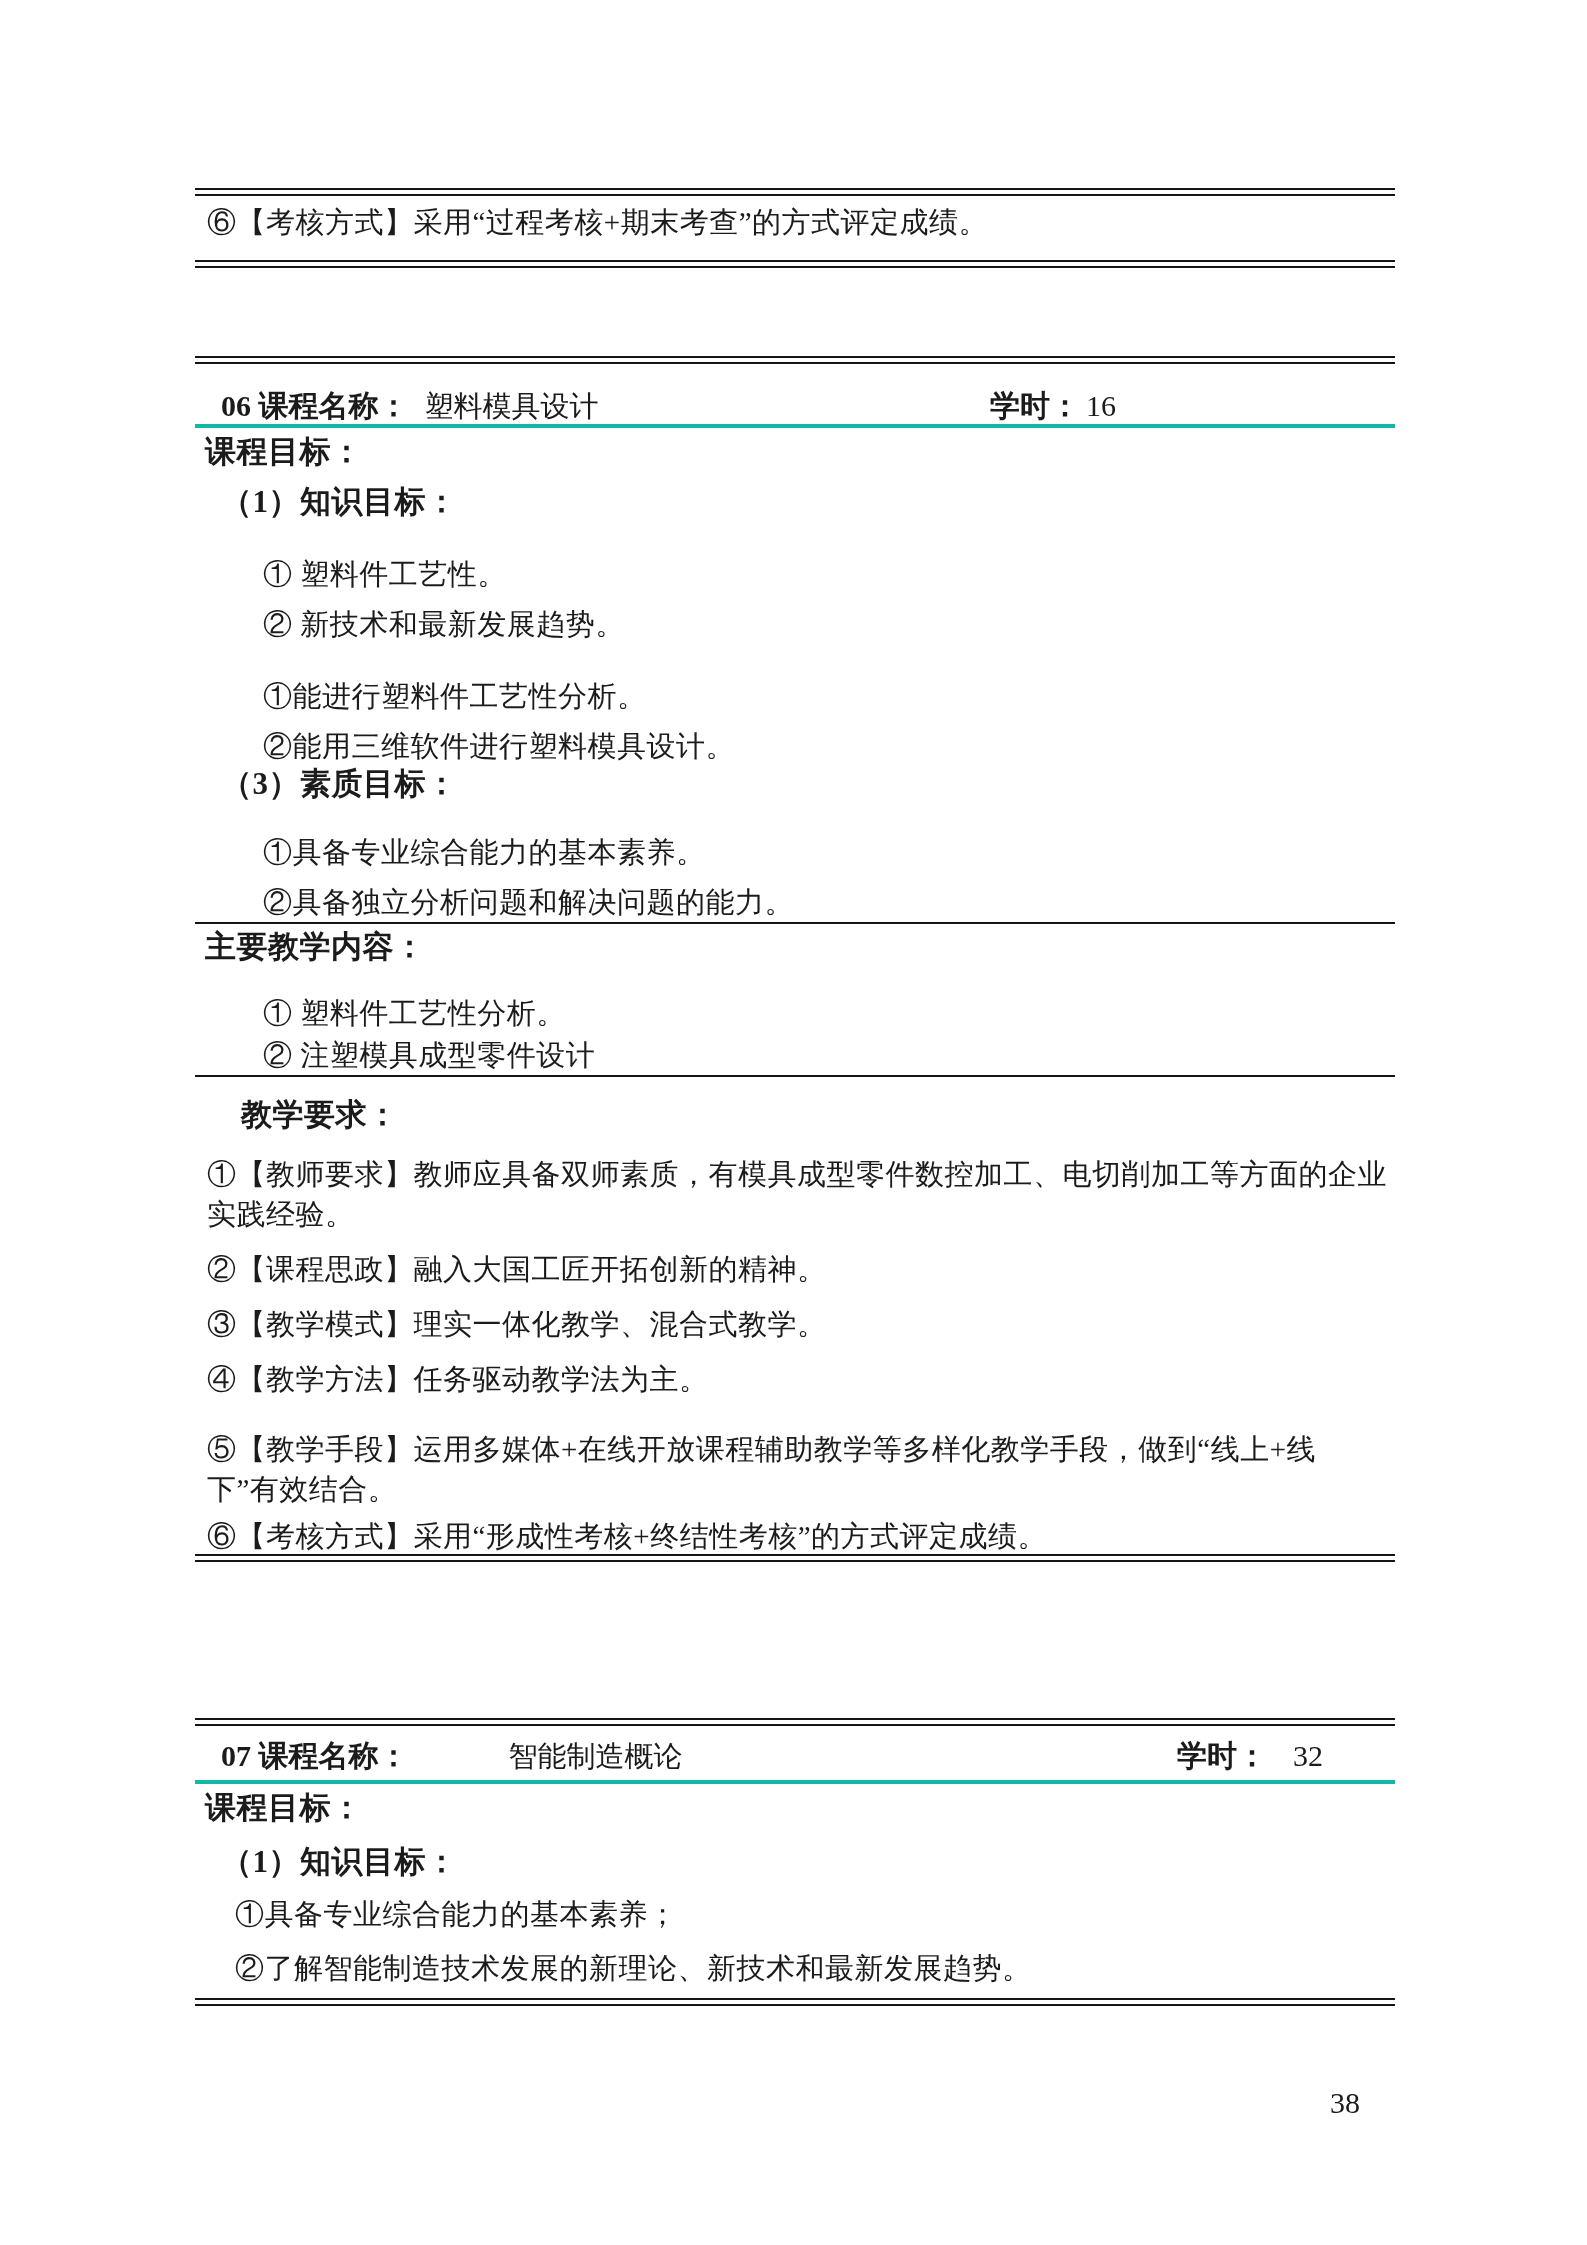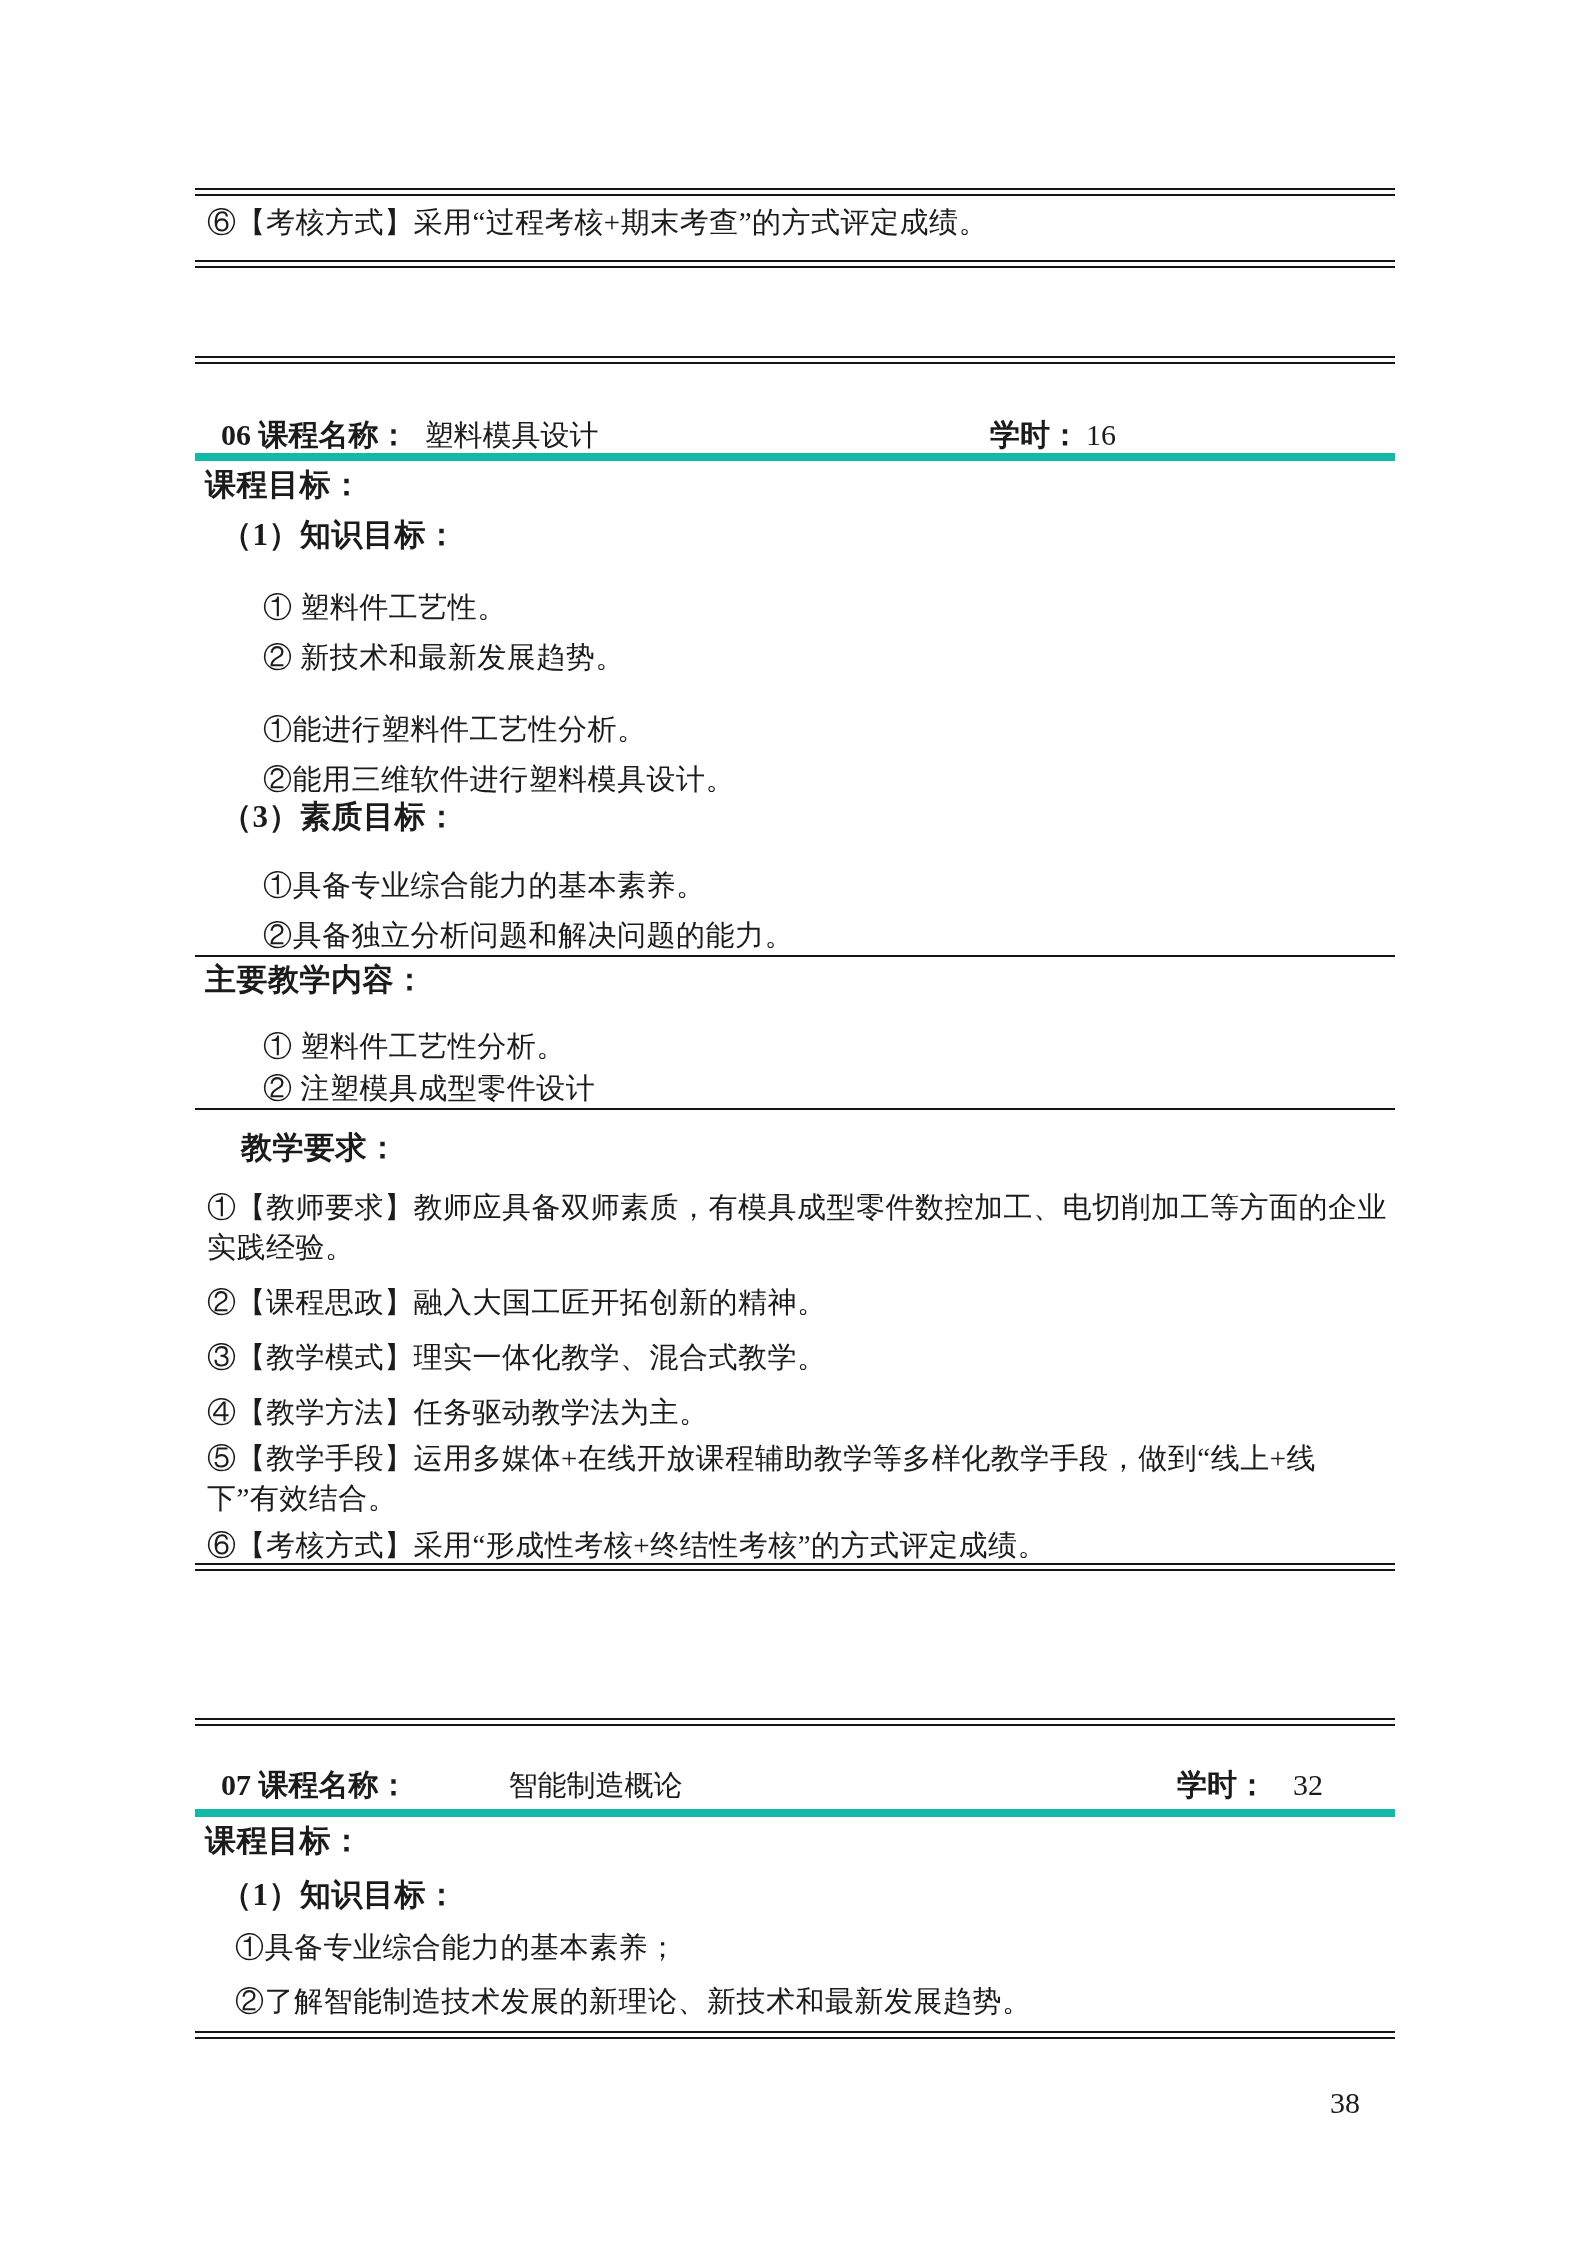--- a/index.html
+++ b/index.html
@@ -9,21 +9,21 @@
     color:#1b1b1b;
   }
   .page{position:relative;width:1587px;height:2245px;background:#fff;overflow:hidden;}
   .tbl{position:absolute;left:195px;width:1200px;box-sizing:border-box;}
   
   .dline{height:4px;border-top:2px solid #151515;border-bottom:2px solid #151515;}
   
   .srule{border-bottom:2px solid #151515;}
   p{margin:0;font-size:29px;line-height:36px;letter-spacing:0.5px;}
   .h{font-weight:bold;font-size:31px;}
-  .hdr{padding:24px 10px 0 26px;line-height:36px;font-size:30px;border-bottom:8px solid #14b8a6;position:relative;margin-top:29px;}
+  .hdr{padding:24px 10px 0 26px;line-height:36px;font-size:30px;border-bottom:4px solid #14b8a6;position:relative;}
   .hdr .b{font-weight:bold;}
   .hdr .name{font-weight:normal;font-size:29px;}
   .hours{position:absolute;top:inherit;}
   .sec{box-sizing:border-box;}
   .req p{line-height:40px;}
   .pgnum{position:absolute;left:1330px;top:2086px;font-size:30px;line-height:34px;}
 </style>
 </head>
 <body>
 
@@ -65,21 +65,21 @@
       <p style="margin-top:30px;padding-left:68px">① 塑料件工艺性分析。</p>
       <p style="margin-top:6px;padding-left:68px">② 注塑模具成型零件设计</p>
     </div>
 
     <div class="sec req" style="padding:0 8px 0 0">
       <p class="h" style="margin-top:20px;padding-left:46px;line-height:36px">教学要求：</p>
       <p style="margin-top:21px;padding-left:12px">①【教师要求】教师应具备双师素质，有模具成型零件数控加工、电切削加工等方面的企业实践经验。</p>
       <p style="margin-top:15px;padding-left:12px">②【课程思政】融入大国工匠开拓创新的精神。</p>
       <p style="margin-top:15px;padding-left:12px">③【教学模式】理实一体化教学、混合式教学。</p>
       <p style="margin-top:15px;padding-left:12px">④【教学方法】任务驱动教学法为主。</p>
-      <p style="margin-top:6px;padding-left:12px">⑤【教学手段】运用多媒体+在线开放课程辅助教学等多样化教学手段，做到“线上+线下”有效结合。</p>
+      <p style="margin-top:30px;padding-left:12px">⑤【教学手段】运用多媒体+在线开放课程辅助教学等多样化教学手段，做到“线上+线下”有效结合。</p>
       <p style="margin-top:9px;padding-left:12px;line-height:36px">⑥【考核方式】采用“形成性考核+终结性考核”的方式评定成绩。</p>
     </div>
 
     <div class="dline"></div>
   </section>
 
   <section class="tbl" style="top:1718px">
     <div class="dline"></div>
 
     <div class="hdr" style="padding-top:10px;line-height:40px;padding-bottom:4px">

